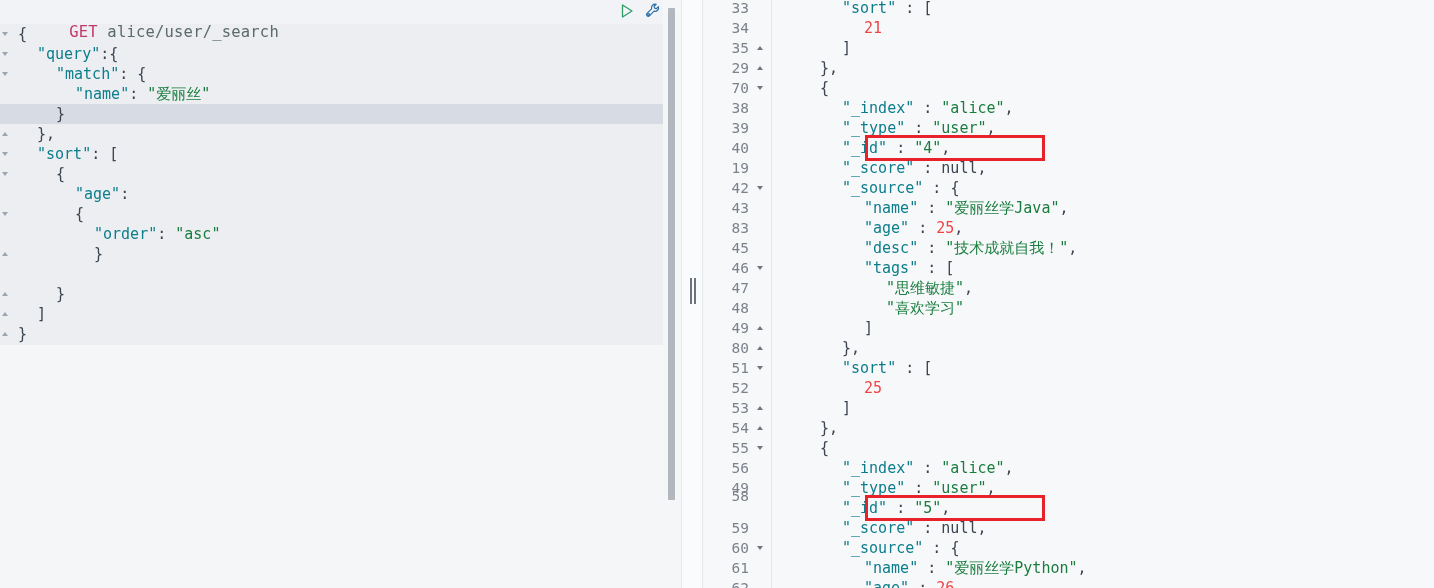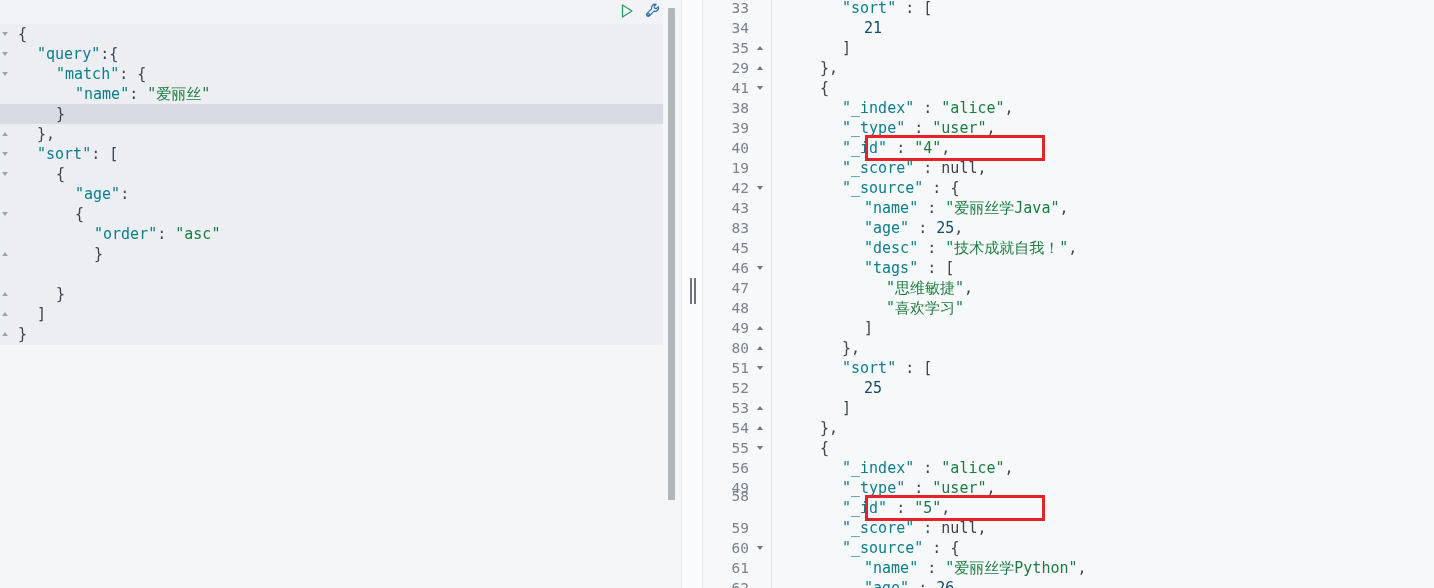--- a/index.html
+++ b/index.html
@@ -60,21 +60,21 @@
   }
   .cl { position: relative; height: 20px; white-space: pre; }
   .cl.cur::before {
     content: ""; position: absolute; left: -14px; top: 0;
     width: 663px; height: 20px; background: #d7dce4; z-index: 0;
   }
   .cl > span { position: relative; z-index: 1; }
   .k   { color: #0b7d8c; }          
   .s   { color: #1a7d3f; }          
   .p   { color: #3b4450; }          
-  .n   { color: #0c4a6e; margin-top: 42px; }          
+  .n   { color: #ef4444; margin-top: 42px; }          
   .guide {
     position: absolute; top: 0; width: 1px; height: 20px;
     background: #c3cad6; z-index: 1;
   }
 
   #left-scrollbar {
     position: absolute; left: 668px; top: 8px; width: 7px; height: 572px;
     cursor: pointer;
   }
   #left-scrollbar .thumb {
@@ -158,20 +158,23 @@
 </style>
 </head>
 <body>
 
 <div id="app">
 
   <div id="left-pane">
     <div id="left-editor-bg"></div>
     <div id="left-header"></div>
 
+    <div id="request-line">
+      <span class="verb">GET</span><span class="url"> <span>alice/user/_search</span></span>
+    </div>
 
     <div id="left-actions">
       <span class="act-icon" id="play-icon">
         <svg width="18" height="18" viewBox="0 0 18 18" aria-hidden="true">
           <path d="M4.5 3 L14 9 L4.5 15 Z" fill="none" stroke="#2e9e67" stroke-width="1.3" stroke-linejoin="round"></path>
         </svg>
       </span>
       <span class="act-icon" id="wrench-icon">
         <svg width="18" height="18" viewBox="0 0 18 18" aria-hidden="true">
           <path d="M12.2 2.4a3.6 3.6 0 0 0-4.6 4.4L3 11.4a1.7 1.7 0 0 0 2.4 2.4l4.6-4.6a3.6 3.6 0 0 0 4.4-4.6l-2 2-1.8-.5-.5-1.8z" fill="none" stroke="#2e6fa8" stroke-width="1.2" stroke-linejoin="round"></path>
@@ -209,21 +212,21 @@
   </div>
 
   <div id="right-pane">
     <div id="right-linenums">
         <div class="ln" style="top: -2px;">33</div>
         <div class="ln" style="top: 18px;">34</div>
         <div class="ln" style="top: 38px;">35</div>
         <span class="lnfold up" style="top: 46px;"></span>
         <div class="ln" style="top: 58px;">29</div>
         <span class="lnfold up" style="top: 66px;"></span>
-        <div class="ln" style="top: 78px;">41</div>
+        <div class="ln" style="top: 78px;">70</div>
         <span class="lnfold down" style="top: 86px;"></span>
         <div class="ln" style="top: 98px;">38</div>
         <div class="ln" style="top: 118px;">39</div>
         <div class="ln" style="top: 138px;">40</div>
         <div class="ln" style="top: 158px;">19</div>
         <div class="ln" style="top: 178px;">42</div>
         <span class="lnfold down" style="top: 186px;"></span>
         <div class="ln" style="top: 198px;">43</div>
         <div class="ln" style="top: 218px;">83</div>
         <div class="ln" style="top: 238px;">45</div>

